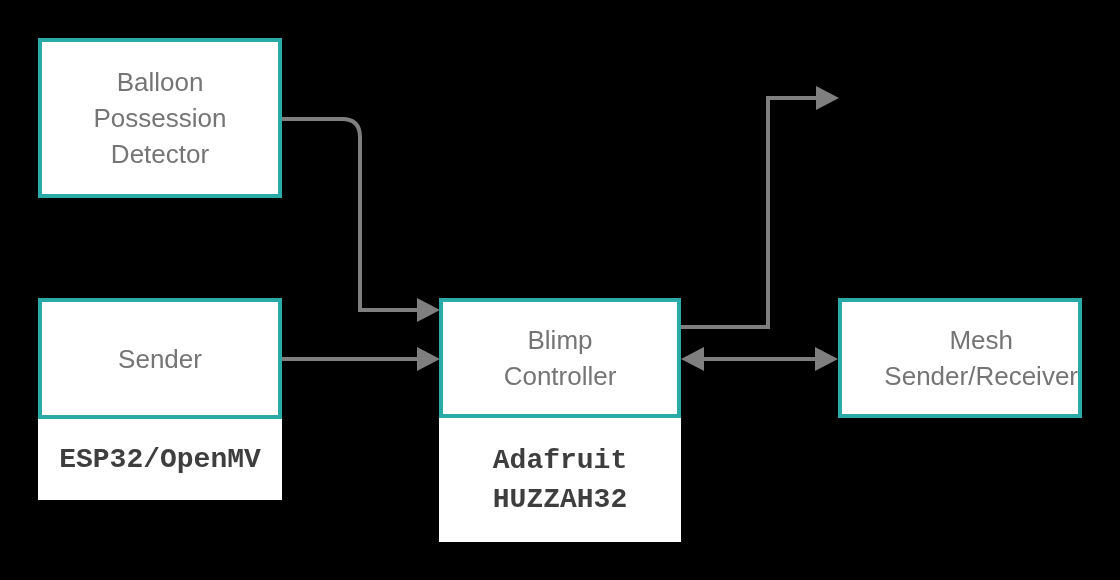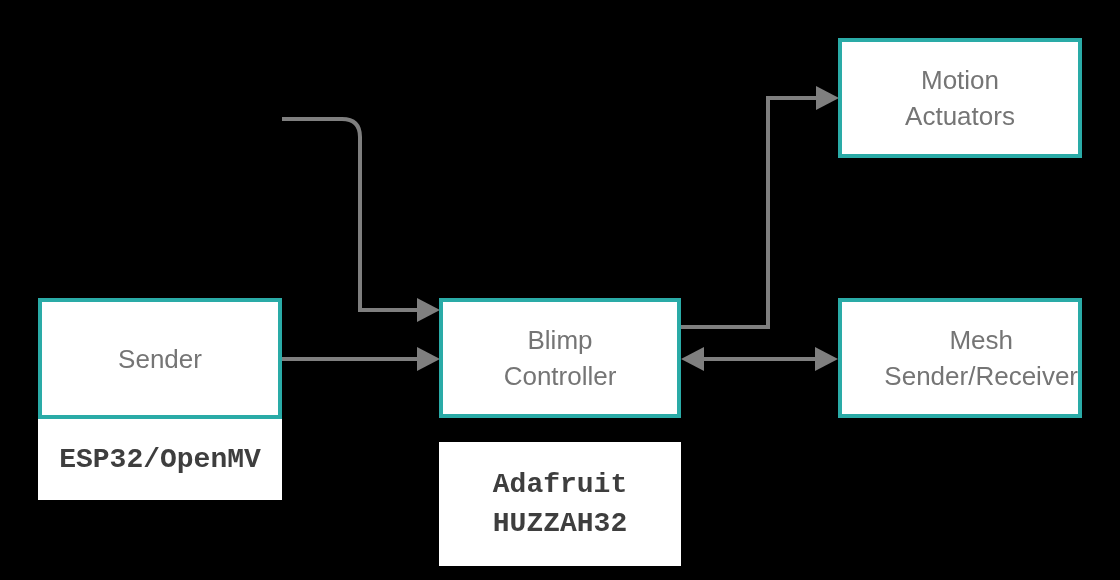--- a/index.html
+++ b/index.html
@@ -55,21 +55,21 @@
     line-height: 39px;
     font-weight: 700;
     color: var(--caption-text);
   }
   .node-balloon   { left: 38px;  top: 38px;  width: 244px; height: 160px; }
   .node-camera    { left: 38px;  top: 298px; width: 244px; height: 121px; }
   .node-blimp     { left: 439px; top: 298px; width: 242px; height: 120px; }
   .node-motion    { left: 838px; top: 38px;  width: 244px; height: 120px; }
   .node-mesh      { left: 838px; top: 298px; width: 244px; height: 120px; justify-content: flex-end; }
   .caption-camera { left: 38px;  top: 419px; width: 244px; height: 81px; }
-  .caption-blimp  { left: 439px; top: 442px; width: 242px; height: 124px; }
+  .caption-blimp  { left: 439px; top: 418px; width: 242px; height: 124px; }
   .conn-line { stroke: var(--arrow); stroke-width: 4; fill: none; }
   .conn-head { fill: var(--arrow); stroke: none; }
 </style>
 </head>
 <body>
 
 <div class="canvas">
 
   <svg class="connectors" viewBox="0 0 1120 580" xmlns="http://www.w3.org/2000/svg">
 
@@ -80,42 +80,43 @@
     <polygon class="conn-head" points="417,347 417,371 440,359"></polygon>
 
     <path class="conn-line" d="M 681 327 L 768 327 L 768 98 L 817 98"></path>
     <polygon class="conn-head" points="816,86 816,110 839,98"></polygon>
 
     <path class="conn-line" d="M 701 359 L 818 359"></path>
     <polygon class="conn-head" points="704,347 704,371 681,359"></polygon>
     <polygon class="conn-head" points="815,347 815,371 838,359"></polygon>
   </svg>
 
+  <div class="node node-balloon">
+    <span class="node-label">Balloon
+Possession
+Detector</span>
+  </div>
 
   <div class="node node-camera">
     <span class="node-label">Sender</span>
   </div>
 
   <div class="caption caption-camera">
     <span class="caption-text">ESP32/OpenMV</span>
   </div>
 
   <div class="node node-blimp">
     <span class="node-label">Blimp
 Controller</span>
   </div>
 
   <div class="caption caption-blimp">
     <span class="caption-text">Adafruit
 HUZZAH32</span>
   </div>
 
-  <div class="node node-motion">
-    <span class="node-label">Motion
-Actuators</span>
-  </div>
 
   <div class="node node-mesh">
     <span class="node-label">Mesh
 Sender/Receiver</span>
   </div>
 
 </div>
 
 </body></html>

